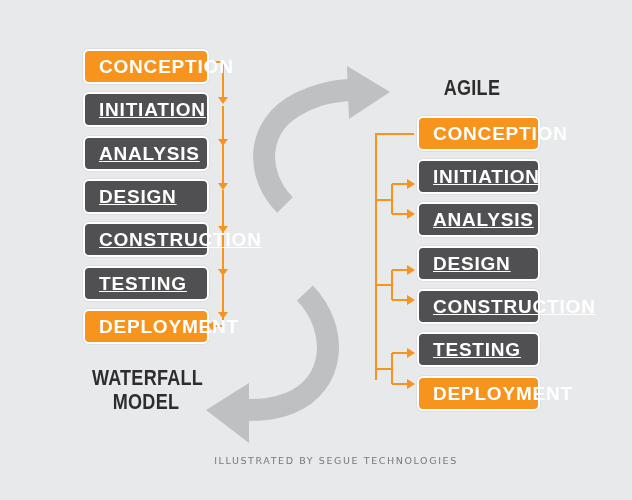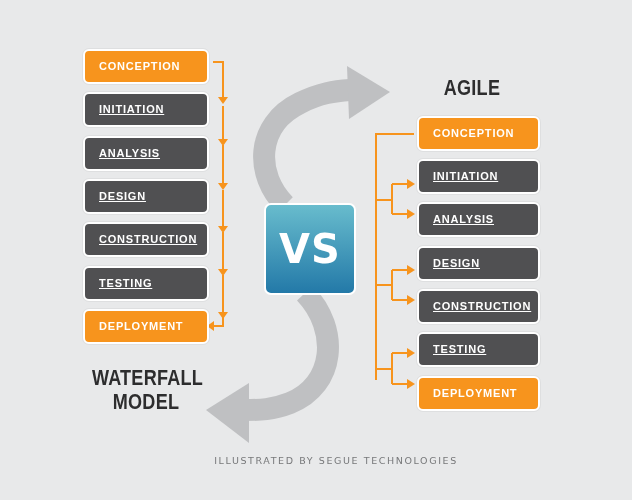--- a/index.html
+++ b/index.html
@@ -13,21 +13,21 @@
   svg.bg { position: absolute; left: 0; top: 0; }
   .box {
     position: absolute;
     height: 31px;
     border: 2px solid #ffffff;
     border-radius: 6px;
     box-sizing: content-box;
     color: #ffffff;
     font-family: "Liberation Sans", "DejaVu Sans", sans-serif;
     font-weight: bold;
-    font-size: 11px;
+    font-size: 19px;
     letter-spacing: 0.8px;
     line-height: 31px;
     padding-left: 14px;
     white-space: nowrap;
     box-shadow: 0 0 0 1px rgba(0,0,0,0.04);
   }
   .box.gray { background: #505052; text-decoration: underline; }
   .box.orange { background: #f7941d; }
   .left .box { left: 83px; width: 108px; }
   .right .box { left: 417px; width: 105px; }
@@ -141,16 +141,15 @@
   <div class="right">
     <div class="box orange" style="top:116px">CONCEPTION</div>
     <div class="box gray" style="top:159px">INITIATION</div>
     <div class="box gray" style="top:202px">ANALYSIS</div>
     <div class="box gray" style="top:246px">DESIGN</div>
     <div class="box gray" style="top:289px">CONSTRUCTION</div>
     <div class="box gray" style="top:332px">TESTING</div>
     <div class="box orange" style="top:376px">DEPLOYMENT</div>
   </div>
 
-  <div class="vs">VS</div>
 
   <div class="credit">ILLUSTRATED BY SEGUE TECHNOLOGIES</div>
 </div>
 
 </body></html>

